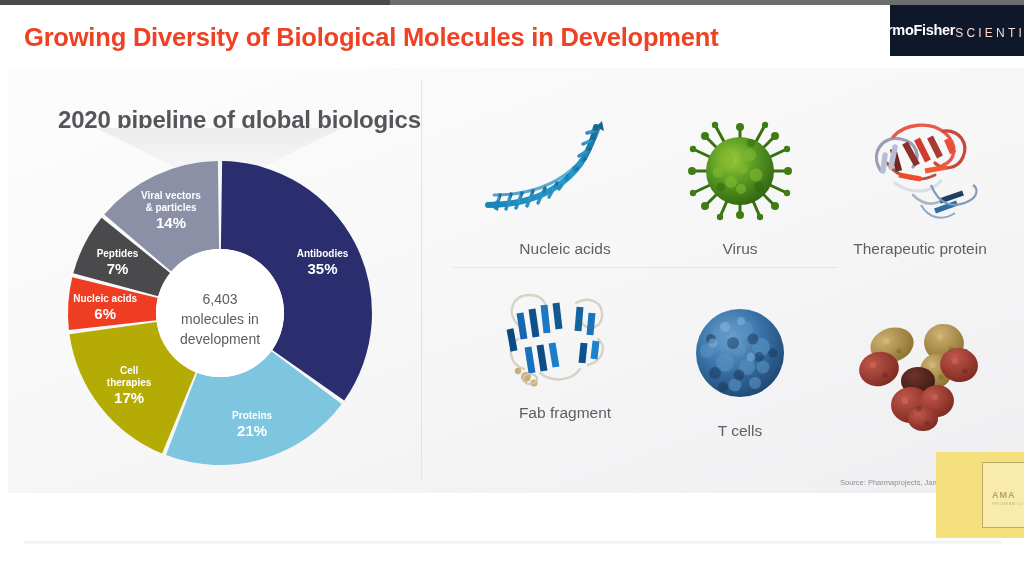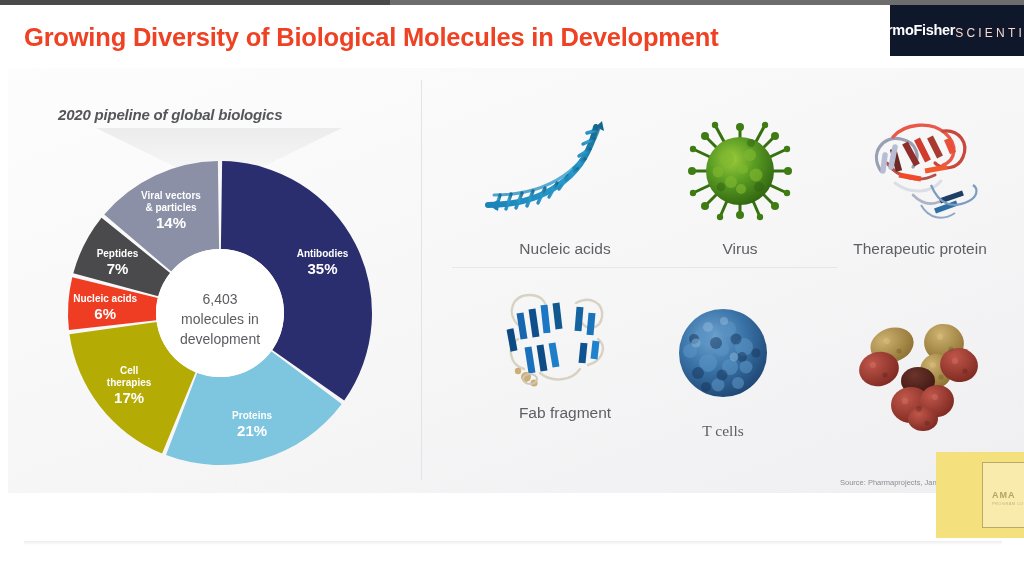--- a/index.html
+++ b/index.html
@@ -59,22 +59,22 @@
   }
   .v-divider {
     position: absolute; left: 421px; top: 80px;
     width: 1px; height: 400px;
     background: #e3e3e6;
   }
 
   
   .pie-heading {
     position: absolute; left: 58px; top: 106px;
-    font-size: 15px; font-weight: bold; color: #55565a;
-    letter-spacing: -0.2px; white-space: nowrap; font-style: italic;
+    font-size: 24px; font-weight: bold; color: #55565a;
+    letter-spacing: -0.2px; white-space: nowrap;
   }
   
   .funnel {
     position: absolute; left: 96px; top: 128px;
     width: 246px; height: 46px;
     background: linear-gradient(180deg,#ececed 0%,#f7f7f8 100%);
     clip-path: polygon(0 0, 100% 0, 62% 100%, 38% 100%);
   }
   .donut-wrap {
     position: absolute; left: 42px; top: 148px;
@@ -110,21 +110,21 @@
   .cell .art { width: 170px; height: 125px; position: relative; }
   .cell .art svg { display:block; width:100%; height:100%; }
   .cell .cap {
     font-size: 15.5px; color: #5e5f63;
     margin-top: 6px; white-space: nowrap;
   }
   .c0 { left: 30px;  top: 0px;   }
   .c1 { left: 205px; top: 0px;   }
   .c2 { left: 355px; top: 0px;   width: 250px; }
   .c3 { left: 30px;  top: 164px; }
-  .c4 { left: 188px; top: 182px; font-family: Liberation Serif, serif; }
+  .c4 { left: 205px; top: 182px; }
   .c5 { left: 355px; top: 182px; width: 250px; }
 
   
   .source {
     position: absolute; left: 840px; top: 478px;
     font-size: 7.5px; color: #8d8e92; white-space: nowrap;
   }
 
   
   .banner {

